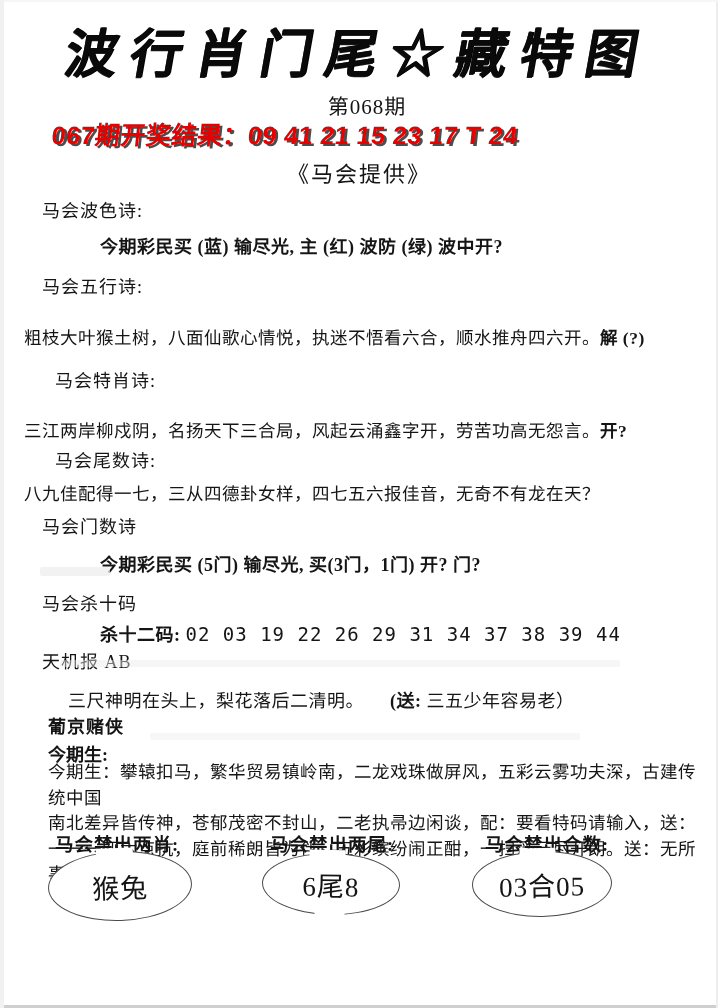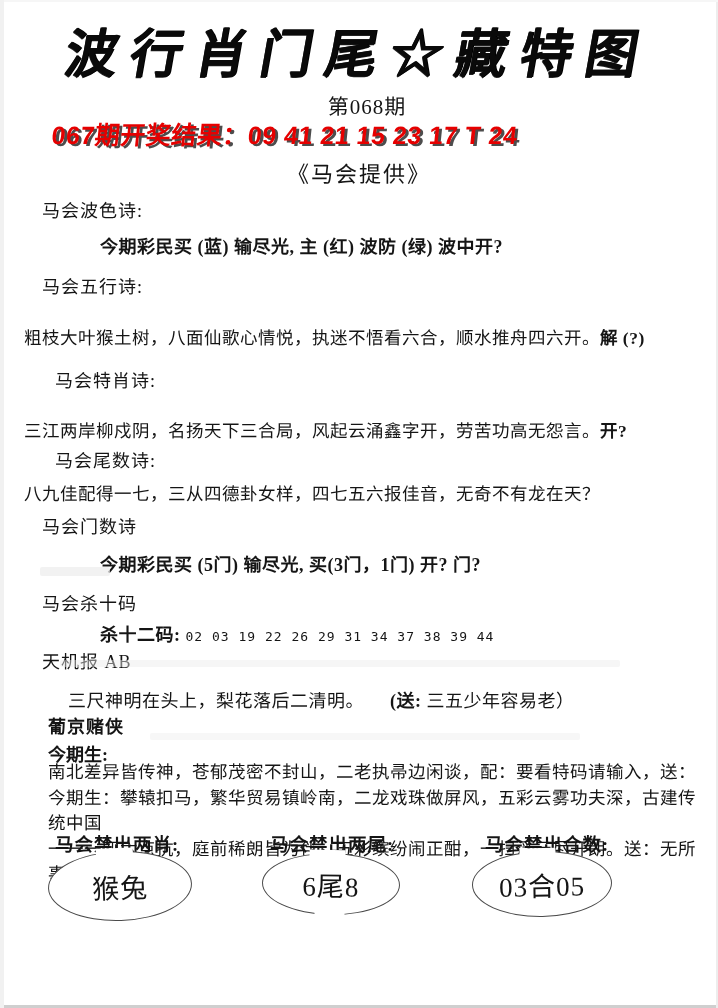--- a/index.html
+++ b/index.html
@@ -34,21 +34,21 @@
   #h-wuxing{top:272px;left:42px;}
   #p-wuxing{top:324px;left:24px;}
   #h-texiao{top:366px;left:55px;}
   #p-texiao{top:417px;left:24px;}
   #h-weishu{top:446px;left:55px;}
   #p-weishu{top:480px;left:24px;}
   #h-menshu{top:512px;left:42px;}
   #p-menshu{top:550px;left:100px;font-size:18px;}
   #h-sha10{top:580px;left:42px;margin-top:9px;}
   #p-sha12{top:620px;left:100px;font-size:18px;}
-  #p-sha12 .nums{font-family:"DejaVu Sans Mono","Liberation Mono",monospace;font-size:13px;letter-spacing:1px;}
+  #p-sha12 .nums{font-family:"DejaVu Sans Mono","Liberation Mono",monospace;font-size:19px;letter-spacing:1px;}
   #h-tianji{top:647px;left:42px;}
   #p-tianji{top:686px;left:68px;font-size:18px;}
   #p-tianji .song-label{margin-left:26px;}
   #h-pujing{top:712px;left:48px;font-weight:bold;font-family:Liberation Serif, serif;}
   #p-jqs{top:740px;left:48px;font-size:18px;font-weight:bold;letter-spacing:0;}
   .para{position:absolute;top:760px;left:48px;width:665px;font-size:17.5px;line-height:25.5px;letter-spacing:0.5px;}
   .ban{position:absolute;top:830px;font-size:18.5px;font-weight:bold;letter-spacing:1px;white-space:nowrap;}
   #ban-xiao{left:55px;} #ban-wei{left:270px;} #ban-he{left:485px;}
   .oval{
     position:absolute;border:1.7px solid #4a4a4a;border-radius:50%;
@@ -96,22 +96,22 @@
 
   <div class="poem" id="p-sha12"><span class="bold">杀十二码:</span> <span class="nums">02 03 19 22 26 29 31 34 37 38 39 44</span></div>
 
   <div class="h" id="h-tianji">天机报 AB</div>
   <div class="poem" id="p-tianji"><span>三尺神明在头上，梨花落后二清明。</span><span class="bold song-label">(送:</span> <span>三五少年容易老）</span></div>
 
   <div class="h" id="h-pujing">葡京赌侠</div>
   <div class="h" id="p-jqs">今期生:</div>
 
   <div class="para">
+    <div>今期生：攀辕扣马，繁华贸易镇岭南，二龙戏珠做屏风，五彩云雾功夫深，古建传统中国</div>
     <div>南北差异皆传神，苍郁茂密不封山，二老执帚边闲谈，配：要看特码请输入，送：</div>
-    <div>今期生：攀辕扣马，繁华贸易镇岭南，二龙戏珠做屏风，五彩云雾功夫深，古建传统中国</div>
     <div>一一一四六点抗，庭前稀朗皆为伴，五彩缤纷闹正酣，一扫浮云尽开朗。送：无所事事</div>
   </div>
 
   <div class="ban" id="ban-xiao">马会禁出两肖:</div>
   <div class="ban" id="ban-he">马会禁出合数:</div>
   <div class="ban" id="ban-wei">马会禁出两尾:</div>
 
   <div class="oval" id="oval1">
       <span>猴兔</span>
     </div>

